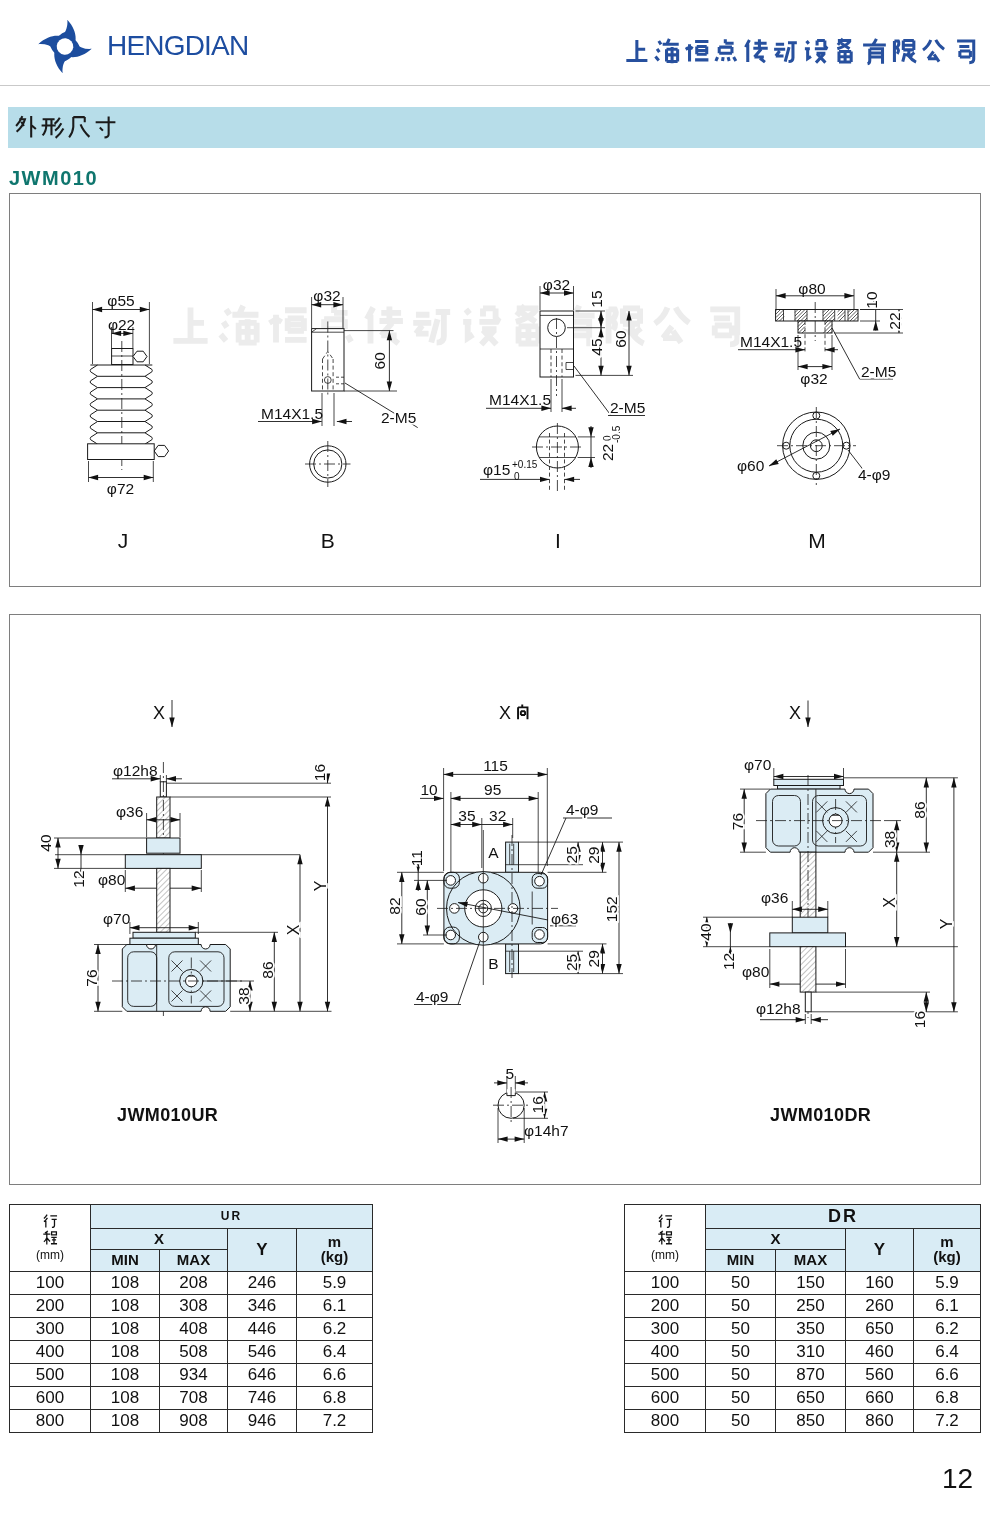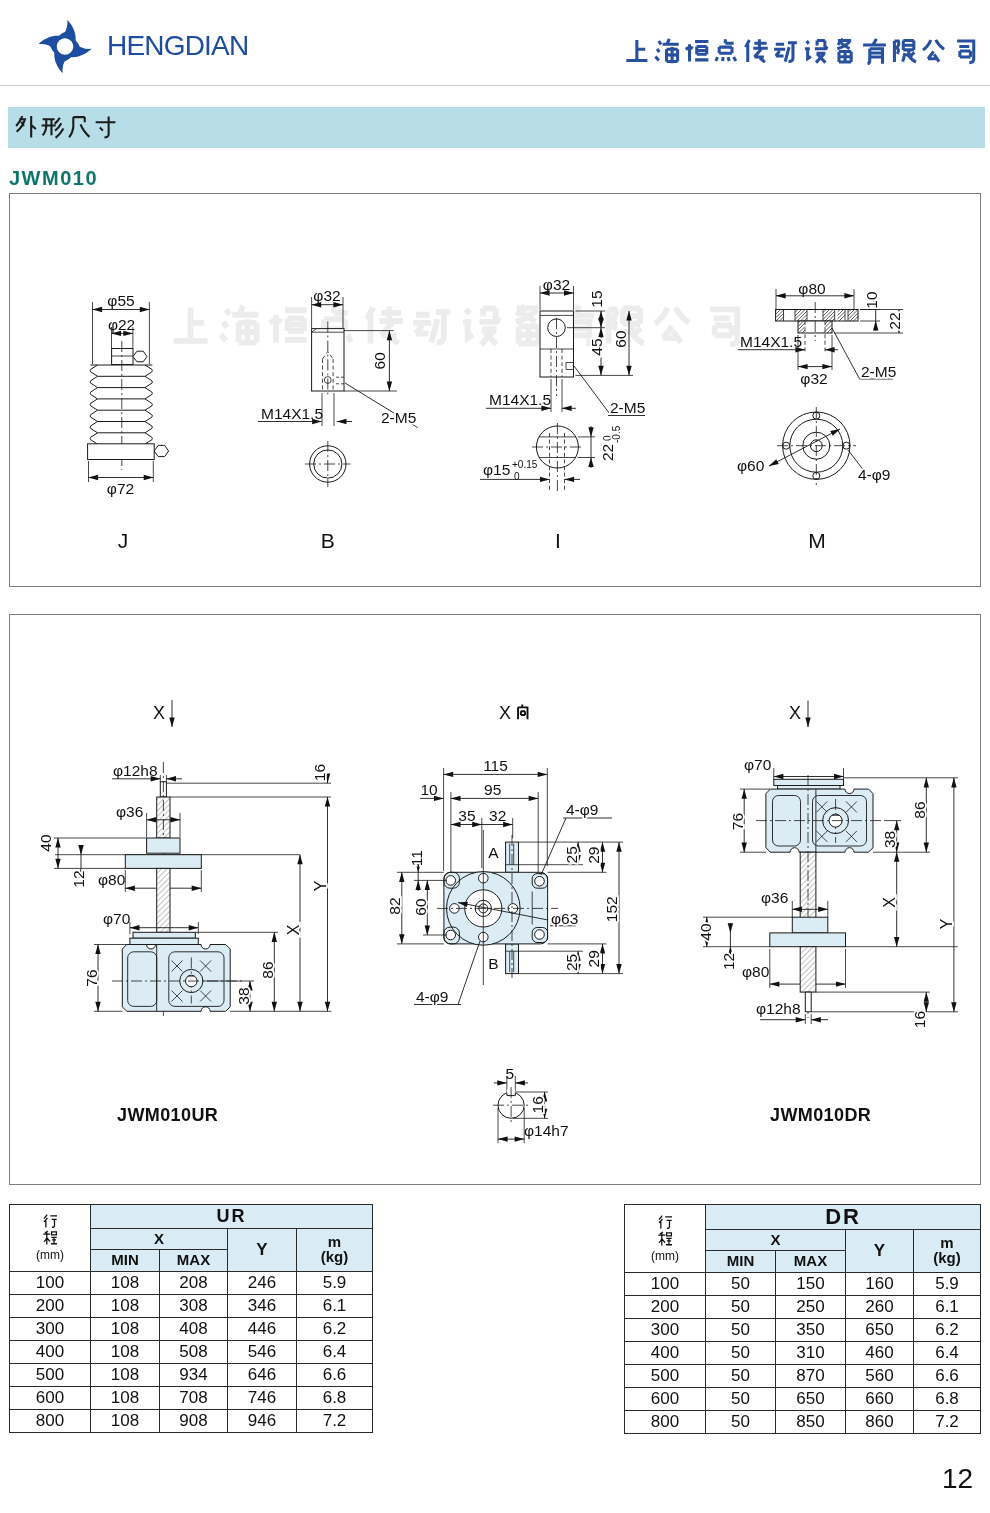--- a/index.html
+++ b/index.html
@@ -925,21 +925,21 @@
                   <use href="#g-hang"></use>
                 </g>
               </svg></div>
   <div class="xc"><svg width="16" height="16" viewBox="0 0 100 100">
                 <g style="color:#111" fill="none" stroke-width="8">
                   <use href="#g-cheng"></use>
                 </g>
               </svg></div>
   <div class="mm">(mm)</div>
           </td>
-  <td colspan="4" class="hd" style="font-size:18px;letter-spacing:2px">UR</td>
+  <td colspan="4" class="hd" style="font-size:12px;letter-spacing:2px">UR</td>
         </tr>
 <tr style="height:21px">
           <td colspan="2" class="hd">X</td>
           <td rowspan="2" class="hd" style="font-size:17px">Y</td>
           <td rowspan="2" class="hd">
             <div style="line-height:15px;margin-top:-2px">m</div>
             <div style="line-height:15px">(kg)</div>
           </td>
         </tr>
 <tr style="height:22px">
@@ -1014,21 +1014,21 @@
                   <use href="#g-hang"></use>
                 </g>
               </svg></div>
   <div class="xc"><svg width="16" height="16" viewBox="0 0 100 100">
                 <g style="color:#111" fill="none" stroke-width="8">
                   <use href="#g-cheng"></use>
                 </g>
               </svg></div>
   <div class="mm">(mm)</div>
           </td>
-  <td colspan="4" class="hd" style="font-size:22px;letter-spacing:2px">DR</td>
+  <td colspan="4" class="hd" style="font-size:18px;letter-spacing:2px">DR</td>
         </tr>
 <tr style="height:21px">
           <td colspan="2" class="hd">X</td>
           <td rowspan="2" class="hd" style="font-size:17px">Y</td>
           <td rowspan="2" class="hd">
             <div style="line-height:15px;margin-top:-2px">m</div>
             <div style="line-height:15px">(kg)</div>
           </td>
         </tr>
 <tr style="height:22px">

